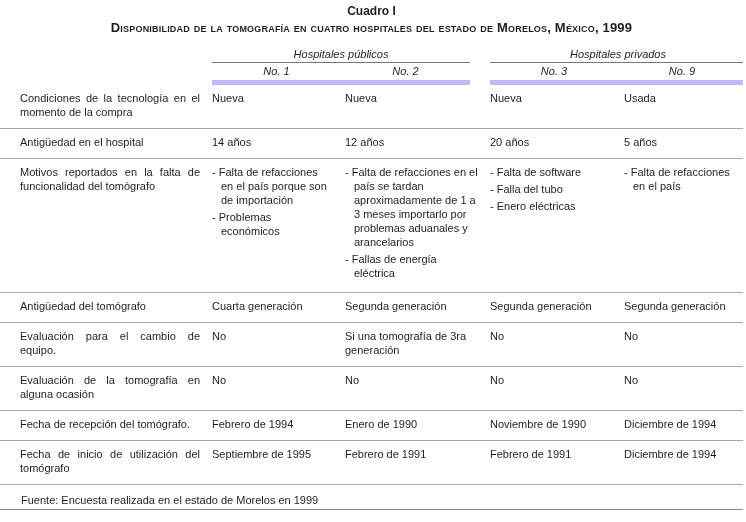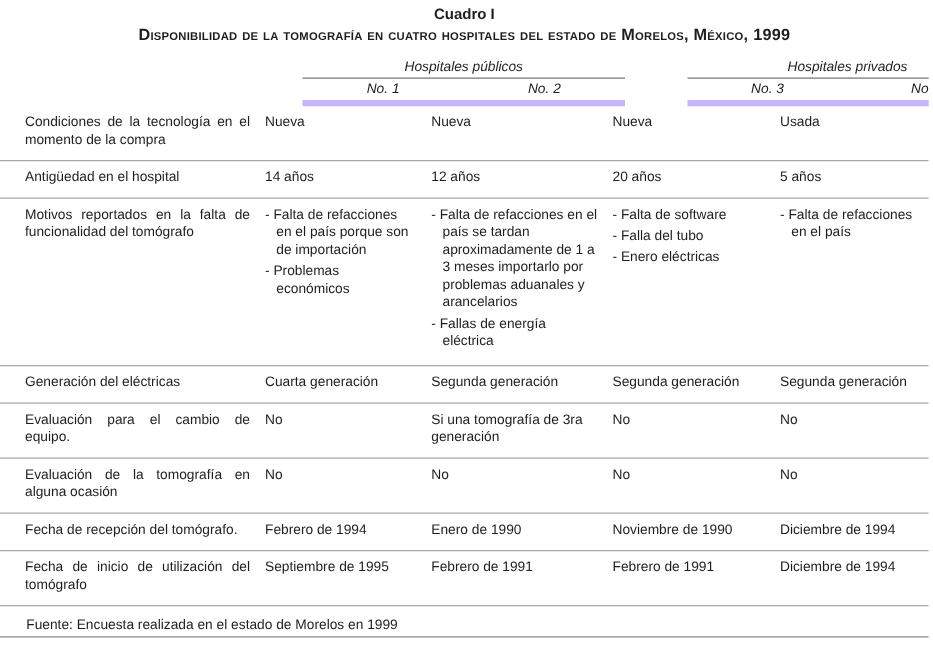--- a/index.html
+++ b/index.html
@@ -28,21 +28,20 @@
     font-variant: small-caps;
     font-size: 13px;
     line-height: 17px;
     margin-top: 1px;
     letter-spacing: 0.2px;
   }
   .hdr-groups, .hdr-nums {
     display: grid;
     grid-template-columns: 212px 278px 256px;
     font-size: 11px;
-    gap: 30px;
   }
   .hdr-groups { margin-top: 12px; }
   .grp-inner {
     font-style: italic;
     text-align: center;
     border-bottom: 1px solid #777;
     padding-bottom: 2px;
   }
   .gap-right { margin-right: 20px; }
   .num-inner {
@@ -136,21 +135,21 @@
         <div class="cell data-cell">
           <div class="bullet">- Falta de software</div>
           <div class="bullet">- Falla del tubo</div>
           <div class="bullet">- Enero eléctricas</div>
         </div>
         <div class="cell data-cell">
           <div class="bullet">- Falta de refacciones en el país</div>
         </div>
       </div>
       <div class="row">
-        <div class="cell label-cell">Generación del eléctricas</div>
+        <div class="cell label-cell">Antigüedad del tomógrafo</div>
         <div class="cell data-cell">Cuarta generación</div>
         <div class="cell data-cell">Segunda generación</div>
         <div class="cell data-cell">Segunda generación</div>
         <div class="cell data-cell">Segunda generación</div>
       </div>
       <div class="row">
         <div class="cell label-cell">Evaluación para el cambio de equipo.</div>
         <div class="cell data-cell">No</div>
         <div class="cell data-cell">Si una tomografía de 3ra generación</div>
         <div class="cell data-cell">No</div>

